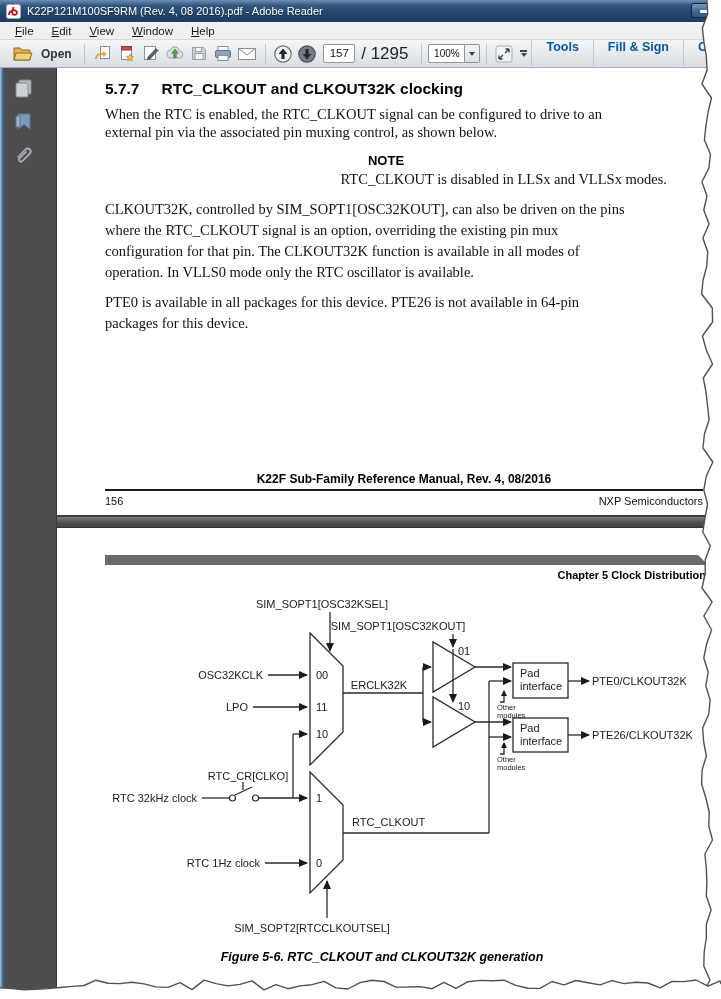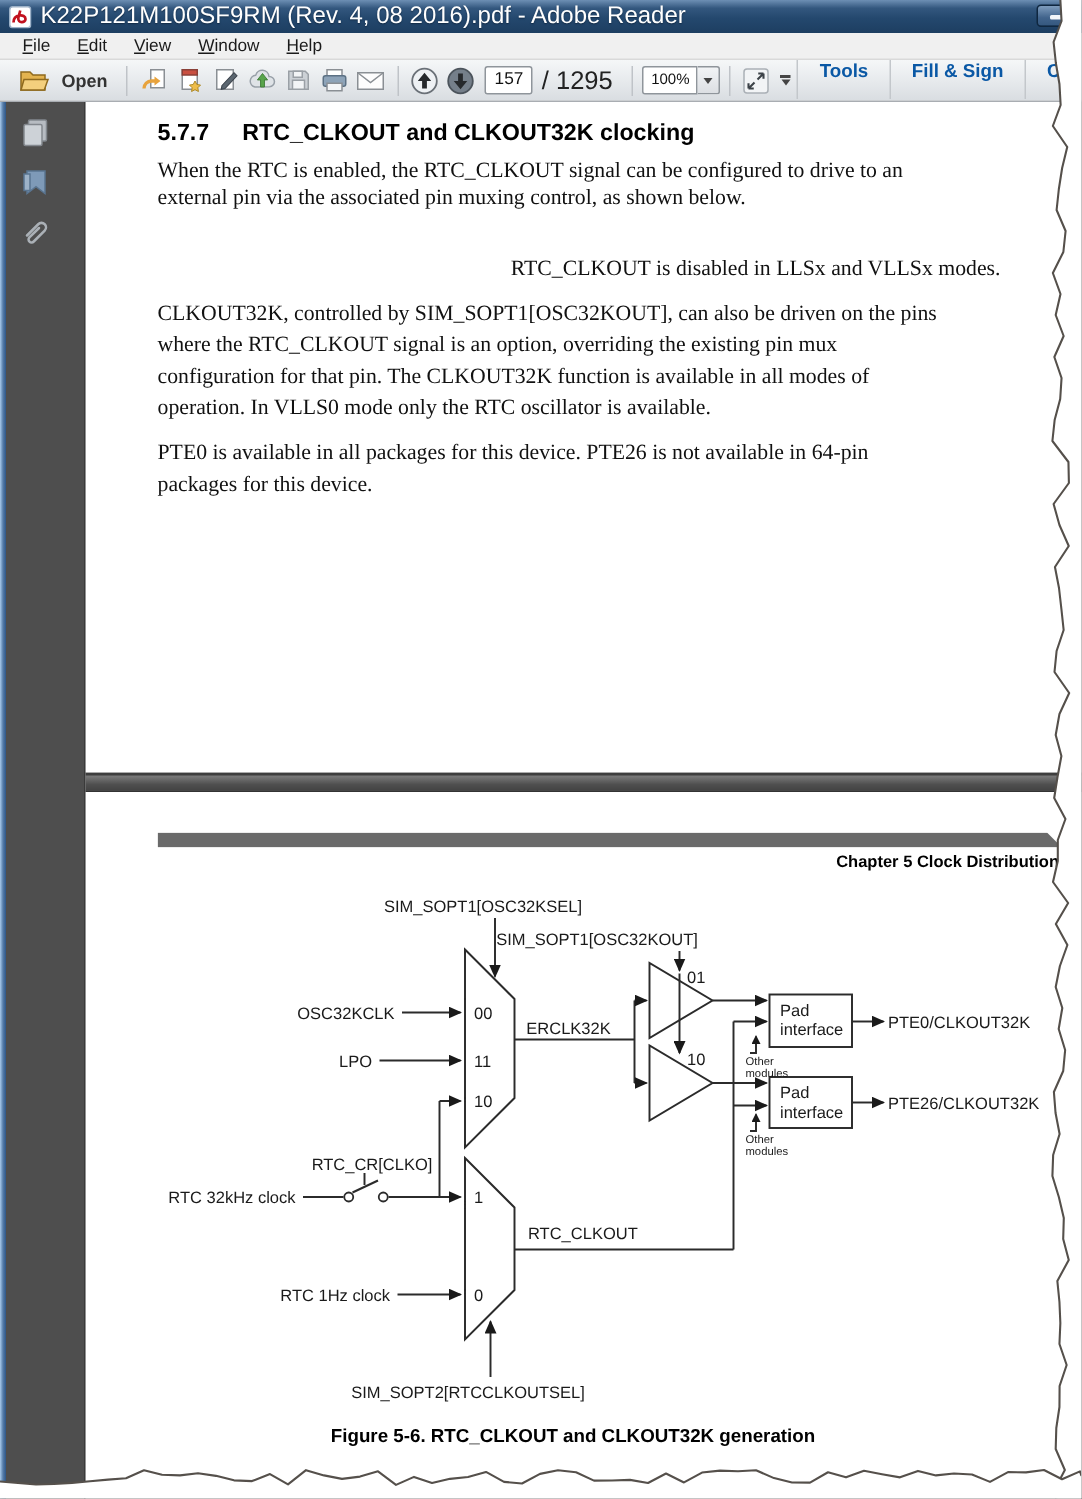--- a/index.html
+++ b/index.html
@@ -3,21 +3,21 @@
 <meta charset="utf-8">
 <style>
   * { margin:0; padding:0; box-sizing:border-box; }
   body { background:#fff; font-family:"Liberation Sans", sans-serif; }
   .shot { position:relative; width:721px; height:999px; overflow:hidden; background:#fff; }
 
   
   .titlebar { position:absolute; left:0; top:0; right:0; height:22px;
     background:linear-gradient(180deg,#6d8fb4 0%,#33577e 25%,#24486e 55%,#1d3e61 100%);
     display:flex; align-items:center; padding-left:6px; }
-  .title-text { color:#fff; font-size:16px; margin-left:6px; text-shadow:0 1px 1px #122a44; white-space:nowrap; }
+  .title-text { color:#fff; font-size:11px; margin-left:6px; text-shadow:0 1px 1px #122a44; white-space:nowrap; }
   .minbtn { position:absolute; right:2px; top:3px; width:28px; height:15px; border:1px solid #0f2740;
     border-radius:3px; background:linear-gradient(180deg,#7e9cbd,#41648c 60%,#35587f); }
   .minbtn .dash { position:absolute; left:8px; top:6px; width:11px; height:3px; background:#f2f6fa; border-radius:1px; }
 
   .menubar { position:absolute; left:0; top:22px; right:0; height:18px; background:#f0f0f0;
     border-bottom:1px solid #d9d9d9; display:flex; align-items:center; padding-left:6px; }
   .menu-item { font-size:11.5px; color:#1a1a1a; padding:0 9px; cursor:default; }
   .mn { text-decoration:underline; }
 
   .toolbar { position:absolute; left:0; top:40px; right:0; height:28px;
@@ -41,21 +41,21 @@
   .tool-link { font-size:12.5px; font-weight:bold; color:#0a58a5; padding:0 14px; white-space:nowrap; }
   .rsep { width:1px; height:26px; background:#c3c7cb; }
 
   
   .workspace { position:absolute; left:0; top:68px; right:0; bottom:0; display:flex; }
   .sidebar { width:57px; background:#4e4e4e; border-right:1px solid #3a3a3a; position:relative; flex:none; }
   .lborder { position:absolute; left:0; top:0; bottom:0; width:4px;
     background:linear-gradient(90deg,#a9cbec,#557ca8 50%,#2c5587); z-index:5; }
   .side-icons { position:absolute; left:13px; top:10px; display:flex; flex-direction:column; gap:11px; }
 
-  .docarea { flex:1; position:relative; background:#737373; overflow:hidden; }
+  .docarea { flex:1; position:relative; background:#ef4444; overflow:hidden; }
   .page { position:relative; background:#fff; }
   .page1 { height:447px; }
   .pagegap { height:13px; background:linear-gradient(180deg,#7d7d7d,#4f4f4f 60%,#434343);
     border-top:2px solid #3e3e3e; border-bottom:1px solid #333; }
   .page2 { height:471px; }
 
   
   .doc-serif { font-family:"Liberation Serif", serif; color:#111; }
   .h-sec { position:absolute; left:48px; top:12px; font-size:15.5px; font-weight:bold; color:#000; }
   .h-sec .num { margin-right:22px; }
@@ -70,21 +70,21 @@
   .footer1 { position:absolute; left:48px; right:18px; top:404px; }
   .f-center { text-align:center; font-size:12px; font-weight:bold; color:#000; }
   .f-line { height:2px; background:#1c1c1c; margin-top:3px; }
   .f-row { display:flex; justify-content:space-between; font-size:11px; color:#111; margin-top:4px; }
 
   
   .hdr-bar { position:absolute; left:48px; right:13px; top:27px; height:10px; background:#6a6a6a;
     clip-path:polygon(0 0, calc(100% - 10px) 0, 100% 100%, 0 100%); }
   .hdr-text { position:absolute; right:15px; top:41px; font-size:11px; font-weight:bold; color:#000; }
   .fig-caption { position:absolute; left:0; width:650px; top:422px; text-align:center;
-    font-size:12.5px; font-weight:bold; color:#000; }
+    font-size:12.5px; font-weight:bold; color:#000;font-style:italic; }
   svg.diagram { position:absolute; left:43px; top:62px; }
   svg.diagram text { font-family:"Liberation Sans", sans-serif; font-size:11px; fill:#1a1a1a; }
   svg.diagram .sm { font-size:7.5px; }
   svg.diagram line, svg.diagram polyline, svg.diagram path.wire { stroke:#2b2b2b; stroke-width:1.3; fill:none; }
   svg.diagram polygon, svg.diagram rect.box { fill:#fff; stroke:#2b2b2b; stroke-width:1.3; }
   svg.diagram circle { fill:#fff; stroke:#2b2b2b; stroke-width:1.2; }
 
   
   .tear { position:absolute; z-index:50; pointer-events:none; }
   #tear-right { right:0; top:0; }
@@ -235,27 +235,36 @@
     </div>
 
     <div class="docarea">
 
       <div class="page page1">
         <div class="h-sec">
           <span class="num">5.7.7</span><span>RTC_CLKOUT and CLKOUT32K clocking</span>
         </div>
         <div class="p-block p1 doc-serif">When the RTC is enabled, the RTC_CLKOUT signal can be configured to drive to an
 external pin via the associated pin muxing control, as shown below.</div>
+        <div class="note-label">NOTE</div>
         <div class="note-text doc-serif">RTC_CLKOUT is disabled in LLSx and VLLSx modes.</div>
         <div class="p-block p2 doc-serif">CLKOUT32K, controlled by SIM_SOPT1[OSC32KOUT], can also be driven on the pins
 where the RTC_CLKOUT signal is an option, overriding the existing pin mux
 configuration for that pin. The CLKOUT32K function is available in all modes of
 operation. In VLLS0 mode only the RTC oscillator is available.</div>
         <div class="p-block p3 doc-serif">PTE0 is available in all packages for this device. PTE26 is not available in 64-pin
 packages for this device.</div>
+        <div class="footer1">
+          <div class="f-center">K22F Sub-Family Reference Manual, Rev. 4, 08/2016</div>
+          <div class="f-line"></div>
+          <div class="f-row">
+            <span>156</span>
+            <span>NXP Semiconductors</span>
+          </div>
+        </div>
       </div>
 
       <div class="pagegap"></div>
 
       <div class="page page2">
         <div class="hdr-bar"></div>
         <div class="hdr-text">Chapter 5 Clock Distribution</div>
 
         <svg class="diagram" width="610" height="360" viewBox="0 0 610 360">
           <defs>

